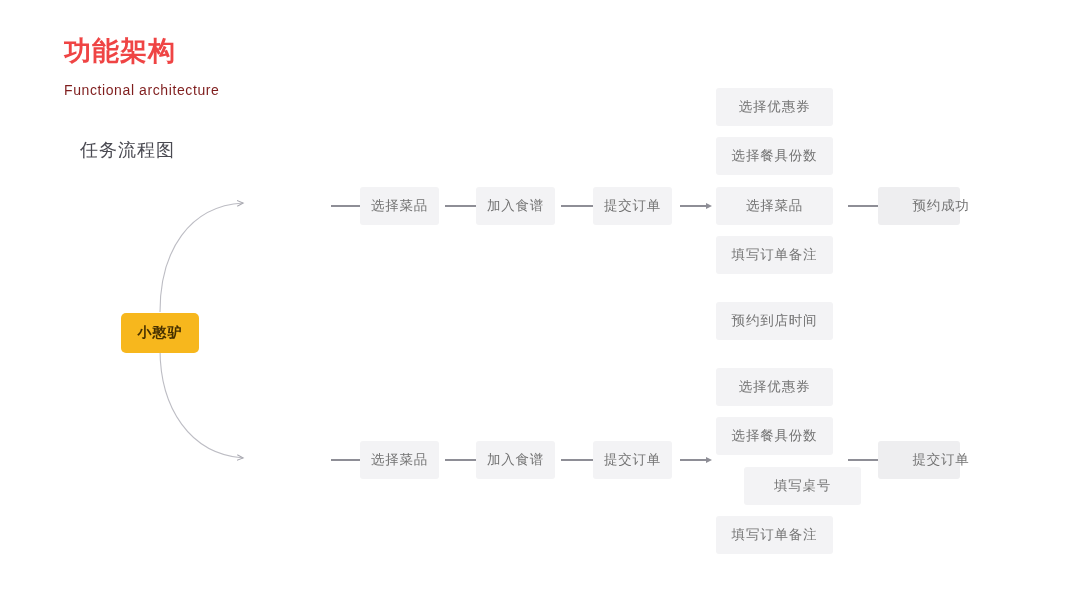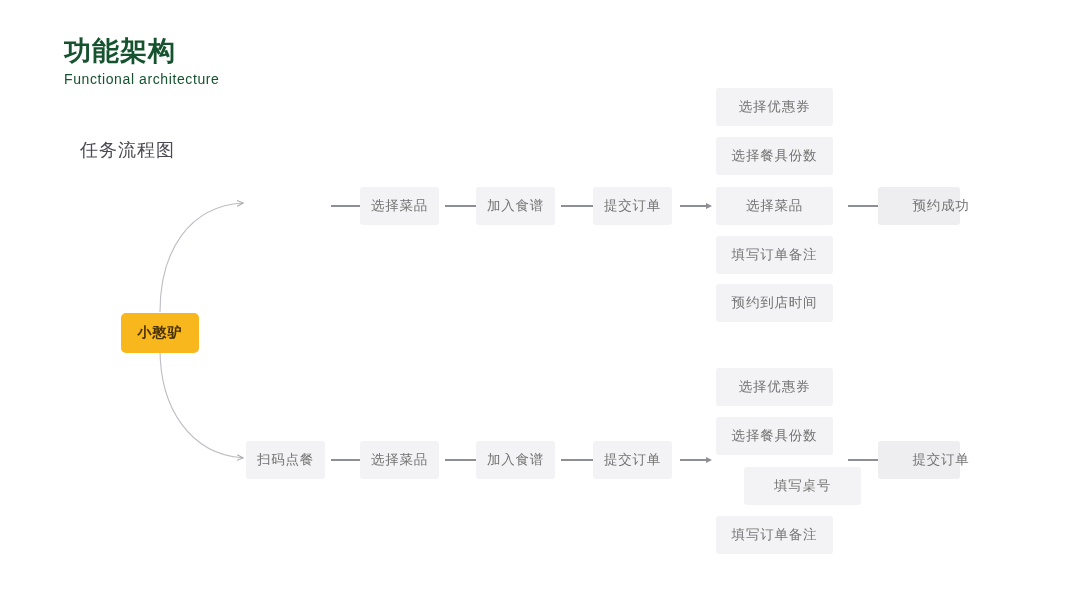--- a/index.html
+++ b/index.html
@@ -18,31 +18,31 @@
 
   
   .header {
     position: absolute;
     left: 64px;
     top: 34px;
   }
   .header-title {
     font-size: 27px;
     font-weight: bold;
-    color: #14532d;
+    color: #ef4444;
     letter-spacing: 1px;
     line-height: 34px;
     white-space: nowrap;
   }
   .header-subtitle {
     font-size: 14px;
-    color: #14532d;
+    color: #7f1d1d;
     letter-spacing: 0.6px;
     line-height: 20px;
-    margin-top: 1px;
+    margin-top: 12px;
     white-space: nowrap;
   }
 
   .section-title {
     position: absolute;
     left: 80px;
     top: 138px;
     font-size: 18px;
     font-weight: normal;
     color: #4a4a52;
@@ -163,30 +163,29 @@
   <div class="node" style="left:593px; top:187px; width:79px;">提交订单</div>
   <div class="arrow" style="left:680px; top:200px; width:32px;">
     <span class="shaft"></span>
     <span class="head"></span>
   </div>
 
   <div class="node" style="left:716px; top:88px; width:117px;">选择优惠券</div>
   <div class="node" style="left:716px; top:137px; width:117px;">选择餐具份数</div>
   <div class="node" style="left:716px; top:187px; width:117px;">选择菜品</div>
   <div class="node" style="left:716px; top:236px; width:117px;">填写订单备注</div>
-  <div class="node" style="left:716px; top:284px; width:117px;">预约到店时间</div>
+  <div class="node" style="left:716px; top:302px; width:117px;">预约到店时间</div>
 
   <div class="arrow" style="left:848px; top:200px; width:38px;">
     <span class="shaft"></span>
     <span class="head"></span>
   </div>
 
   <div class="node terminal" style="left:878px; top:187px; width:82px;">预约成功</div>
 
-  <div class="node" style="left:246px; top:441px; width:79px;">扫码点餐</div>
   <div class="arrow" style="left:331px; top:454px; width:38px;">
     <span class="shaft"></span>
     <span class="head"></span>
   </div>
 
   <div class="node" style="left:360px; top:441px; width:79px;">选择菜品</div>
   <div class="arrow" style="left:445px; top:454px; width:38px;">
     <span class="shaft"></span>
     <span class="head"></span>
   </div>

